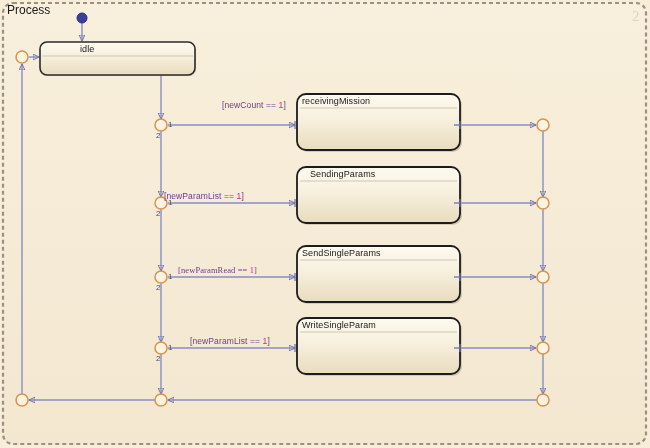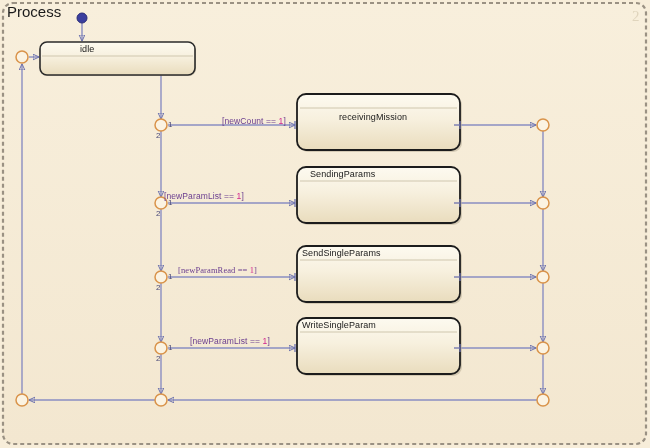--- a/index.html
+++ b/index.html
@@ -38,21 +38,21 @@
     letter-spacing: 0.1px;
   }
   .cond-label .num {
     color: #d1258c;
   }
   .junc-num {
     font-size: 8px;
     color: #4a4a7a;
   }
   .process-label {
-    font-size: 15px;
+    font-size: 12px;
     color: #1a1a1a;
   }
   .corner-watermark {
     font-size: 15px;
     color: #e0d5bd;
     font-family: "Liberation Serif", serif;
   }
 </style>
 </head>
 <body>
@@ -175,29 +175,29 @@
       <circle cx="22" cy="400" r="6"></circle>
     </g>
   </svg>
 
   <div class="lbl process-label" style="left:7px; top:3px;">Process</div>
 
   <div class="lbl corner-watermark" style="left:632px; top:8px;">2</div>
 
   <div class="lbl state-title" style="left:46px; top:44px;padding-left:34px;">idle</div>
 
-  <div class="lbl state-title" style="left:302px; top:112px;margin-left:37px;">receivingMission</div>
+  <div class="lbl state-title" style="left:302px; top:96px;">receivingMission</div>
 
   <div class="lbl state-title" style="left:310px; top:169px;">SendingParams</div>
 
   <div class="lbl state-title" style="left:302px; top:248px;">SendSingleParams</div>
 
   <div class="lbl state-title" style="left:302px; top:320px;">WriteSingleParam</div>
 
-  <div class="lbl cond-label" style="left:178px; top:116px;padding-left:44px;">
+  <div class="lbl cond-label" style="left:178px; top:100px;padding-left:44px;">
     <span>[newCount == </span><span class="num">1</span><span>]</span>
   </div>
 
   <div class="lbl cond-label" style="left:164px; top:191px;">
     <span>[newParamList == </span><span class="num">1</span><span>]</span>
   </div>
 
   <div class="lbl cond-label" style="left:178px; top:265px;font-family:Liberation Serif, serif;">
     <span>[newParamRead == </span><span class="num">1</span><span>]</span>
   </div>

